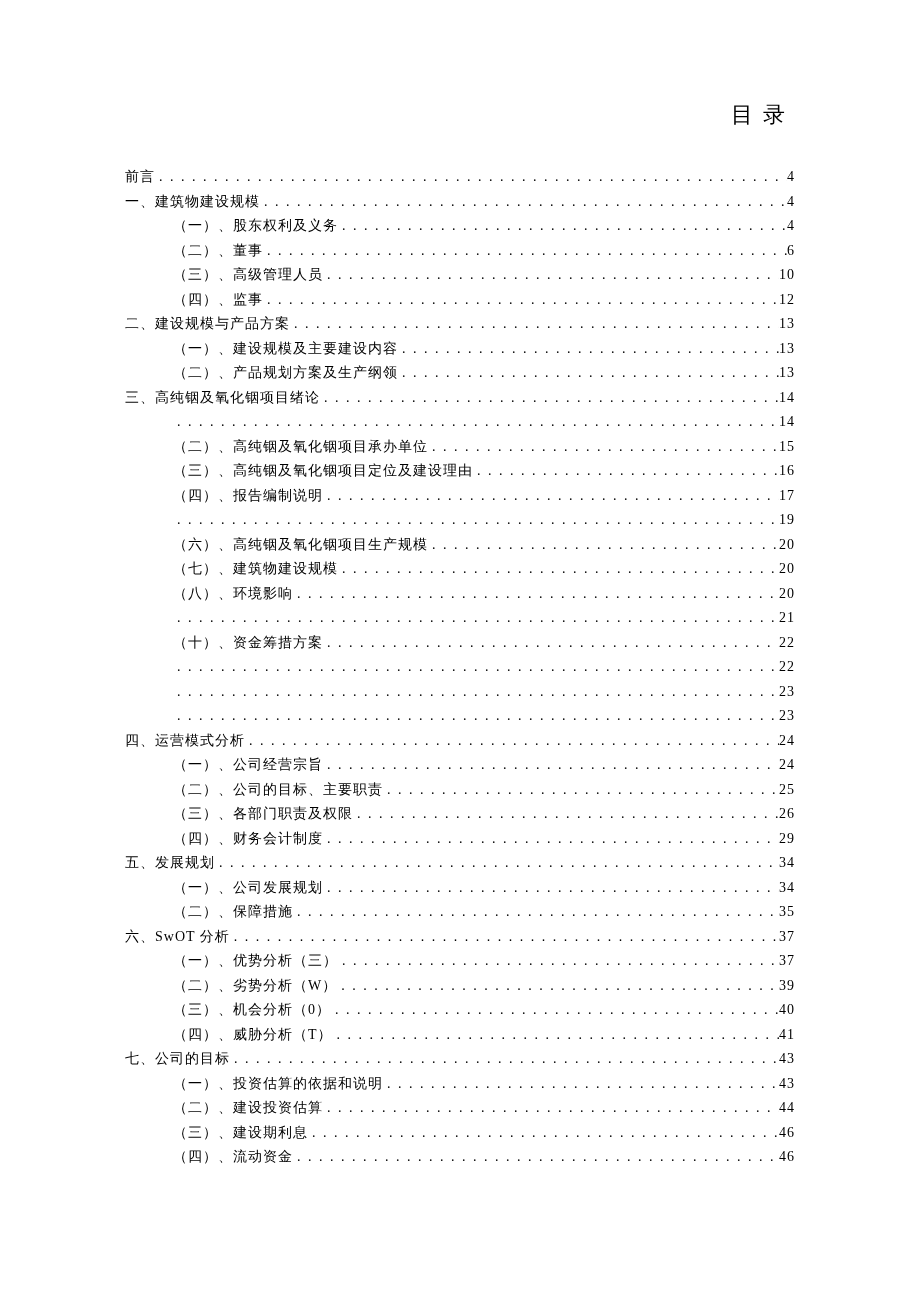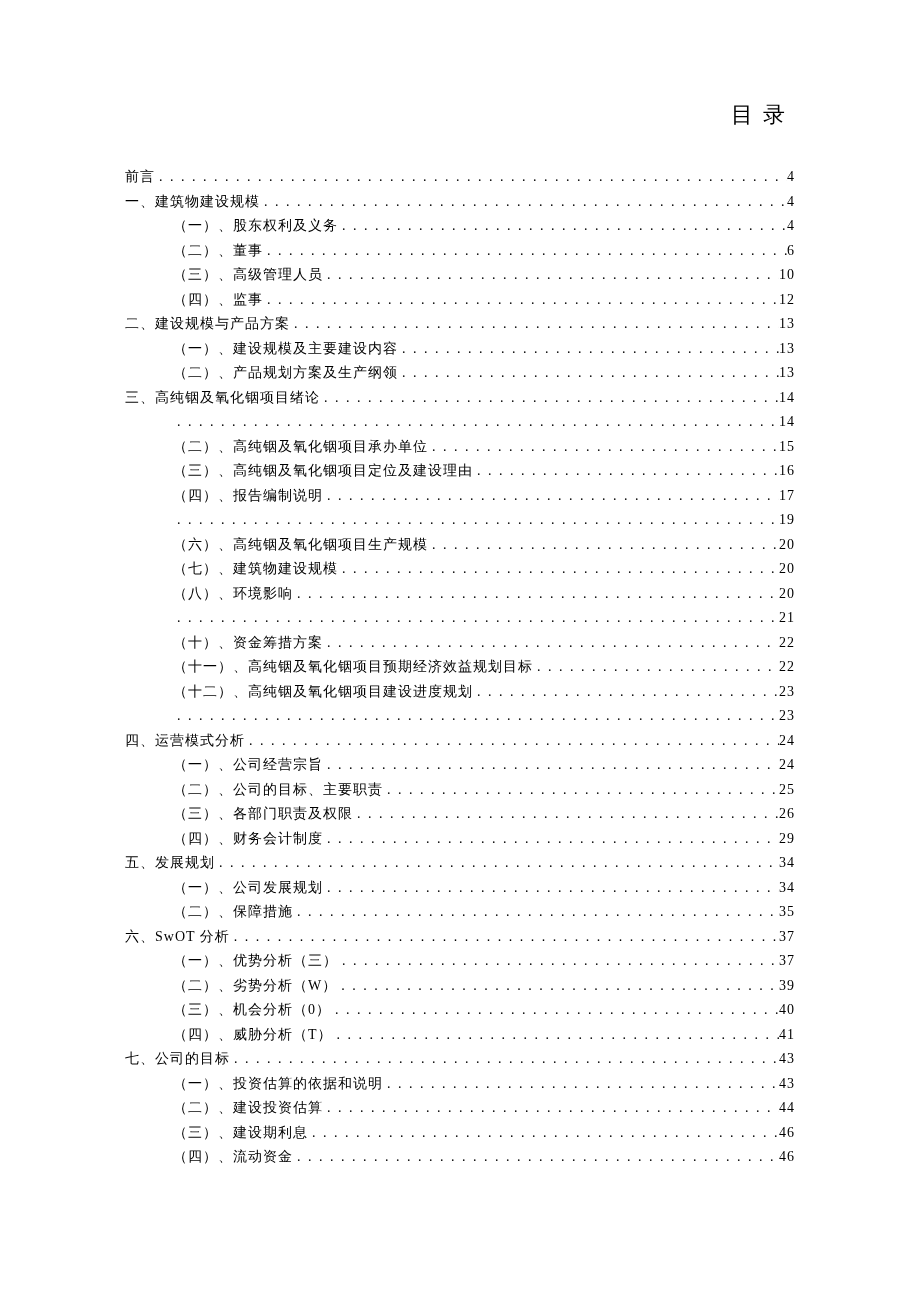--- a/index.html
+++ b/index.html
@@ -152,26 +152,24 @@
       <div class="toc-line level1">
         <span class="toc-dots">. . . . . . . . . . . . . . . . . . . . . . . . . . . . . . . . . . . . . . . . . . . . . . . . . . . . . . . . . . . . . . . . . . . . . . . . . . . . . . . . . . . . . . . . . . . . . . . . . . . . . . . . . . . . . . . . . . . . . . . . . . . . . . . . . . . . . . . . . . . . . . . . . . . . . . . . . . . . . . . . . . . . . . . . . . . . . . . . . . . . . . . . . . . . . . . . . . . . . . . . </span>
         <span class="toc-page">21</span>
       </div>
       <div class="toc-line level1">
         <span class="toc-text">（十）、资金筹措方案</span>
         <span class="toc-dots">. . . . . . . . . . . . . . . . . . . . . . . . . . . . . . . . . . . . . . . . . . . . . . . . . . . . . . . . . . . . . . . . . . . . . . . . . . . . . . . . . . . . . . . . . . . . . . . . . . . . . . . . . . . . . . . . . . . . . . . . . . . . . . . . . . . . . . . . . . . . . . . . . . . . . . . . . . . . . . . . . . . . . . . . . . . . . . . . . . . . . . . . . . . . . . . . . . . . . . . . </span>
         <span class="toc-page">22</span>
       </div>
       <div class="toc-line level1">
-        <span class="toc-text">（十一）、高纯铟及氧化铟项目预期经济效益规划目标</span>
         <span class="toc-dots">. . . . . . . . . . . . . . . . . . . . . . . . . . . . . . . . . . . . . . . . . . . . . . . . . . . . . . . . . . . . . . . . . . . . . . . . . . . . . . . . . . . . . . . . . . . . . . . . . . . . . . . . . . . . . . . . . . . . . . . . . . . . . . . . . . . . . . . . . . . . . . . . . . . . . . . . . . . . . . . . . . . . . . . . . . . . . . . . . . . . . . . . . . . . . . . . . . . . . . . . </span>
         <span class="toc-page">22</span>
       </div>
       <div class="toc-line level1">
-        <span class="toc-text">（十二）、高纯铟及氧化铟项目建设进度规划</span>
         <span class="toc-dots">. . . . . . . . . . . . . . . . . . . . . . . . . . . . . . . . . . . . . . . . . . . . . . . . . . . . . . . . . . . . . . . . . . . . . . . . . . . . . . . . . . . . . . . . . . . . . . . . . . . . . . . . . . . . . . . . . . . . . . . . . . . . . . . . . . . . . . . . . . . . . . . . . . . . . . . . . . . . . . . . . . . . . . . . . . . . . . . . . . . . . . . . . . . . . . . . . . . . . . . . </span>
         <span class="toc-page">23</span>
       </div>
       <div class="toc-line level1">
         <span class="toc-dots">. . . . . . . . . . . . . . . . . . . . . . . . . . . . . . . . . . . . . . . . . . . . . . . . . . . . . . . . . . . . . . . . . . . . . . . . . . . . . . . . . . . . . . . . . . . . . . . . . . . . . . . . . . . . . . . . . . . . . . . . . . . . . . . . . . . . . . . . . . . . . . . . . . . . . . . . . . . . . . . . . . . . . . . . . . . . . . . . . . . . . . . . . . . . . . . . . . . . . . . . </span>
         <span class="toc-page">23</span>
       </div>
       <div class="toc-line level0">
         <span class="toc-text">四、运营模式分析</span>
         <span class="toc-dots">. . . . . . . . . . . . . . . . . . . . . . . . . . . . . . . . . . . . . . . . . . . . . . . . . . . . . . . . . . . . . . . . . . . . . . . . . . . . . . . . . . . . . . . . . . . . . . . . . . . . . . . . . . . . . . . . . . . . . . . . . . . . . . . . . . . . . . . . . . . . . . . . . . . . . . . . . . . . . . . . . . . . . . . . . . . . . . . . . . . . . . . . . . . . . . . . . . . . . . . . </span>

